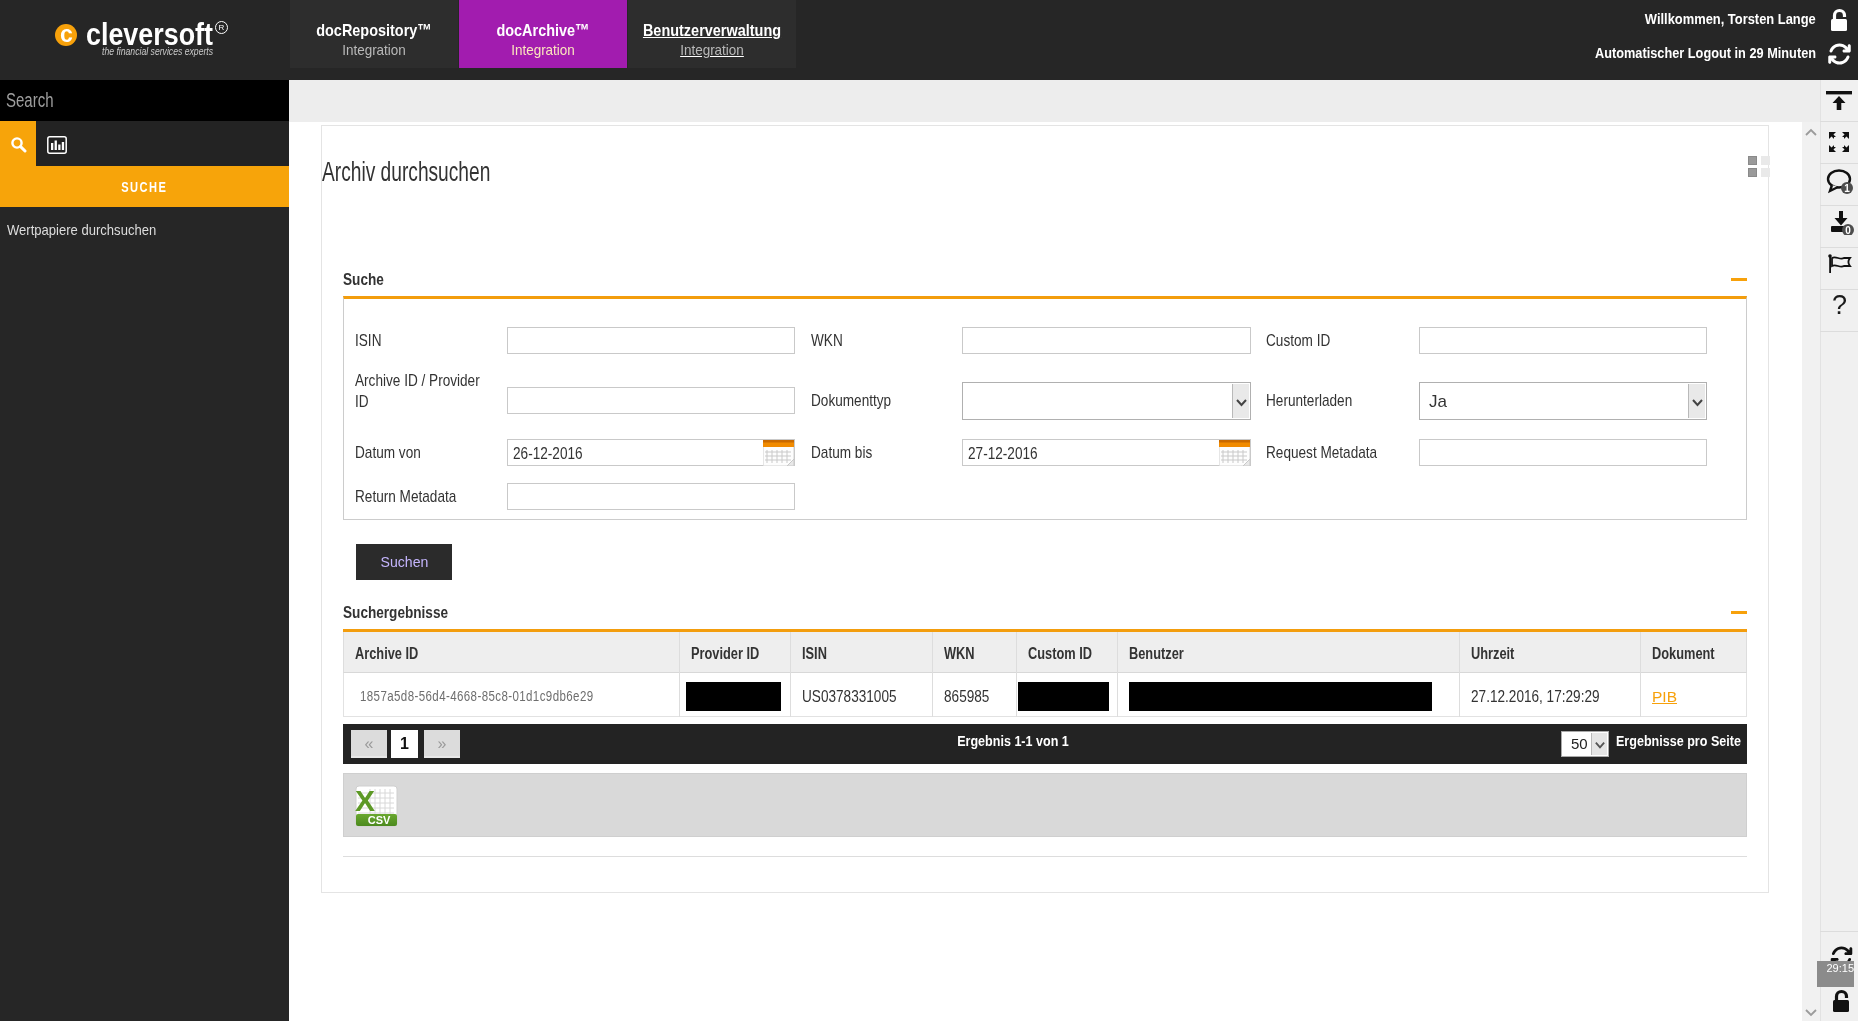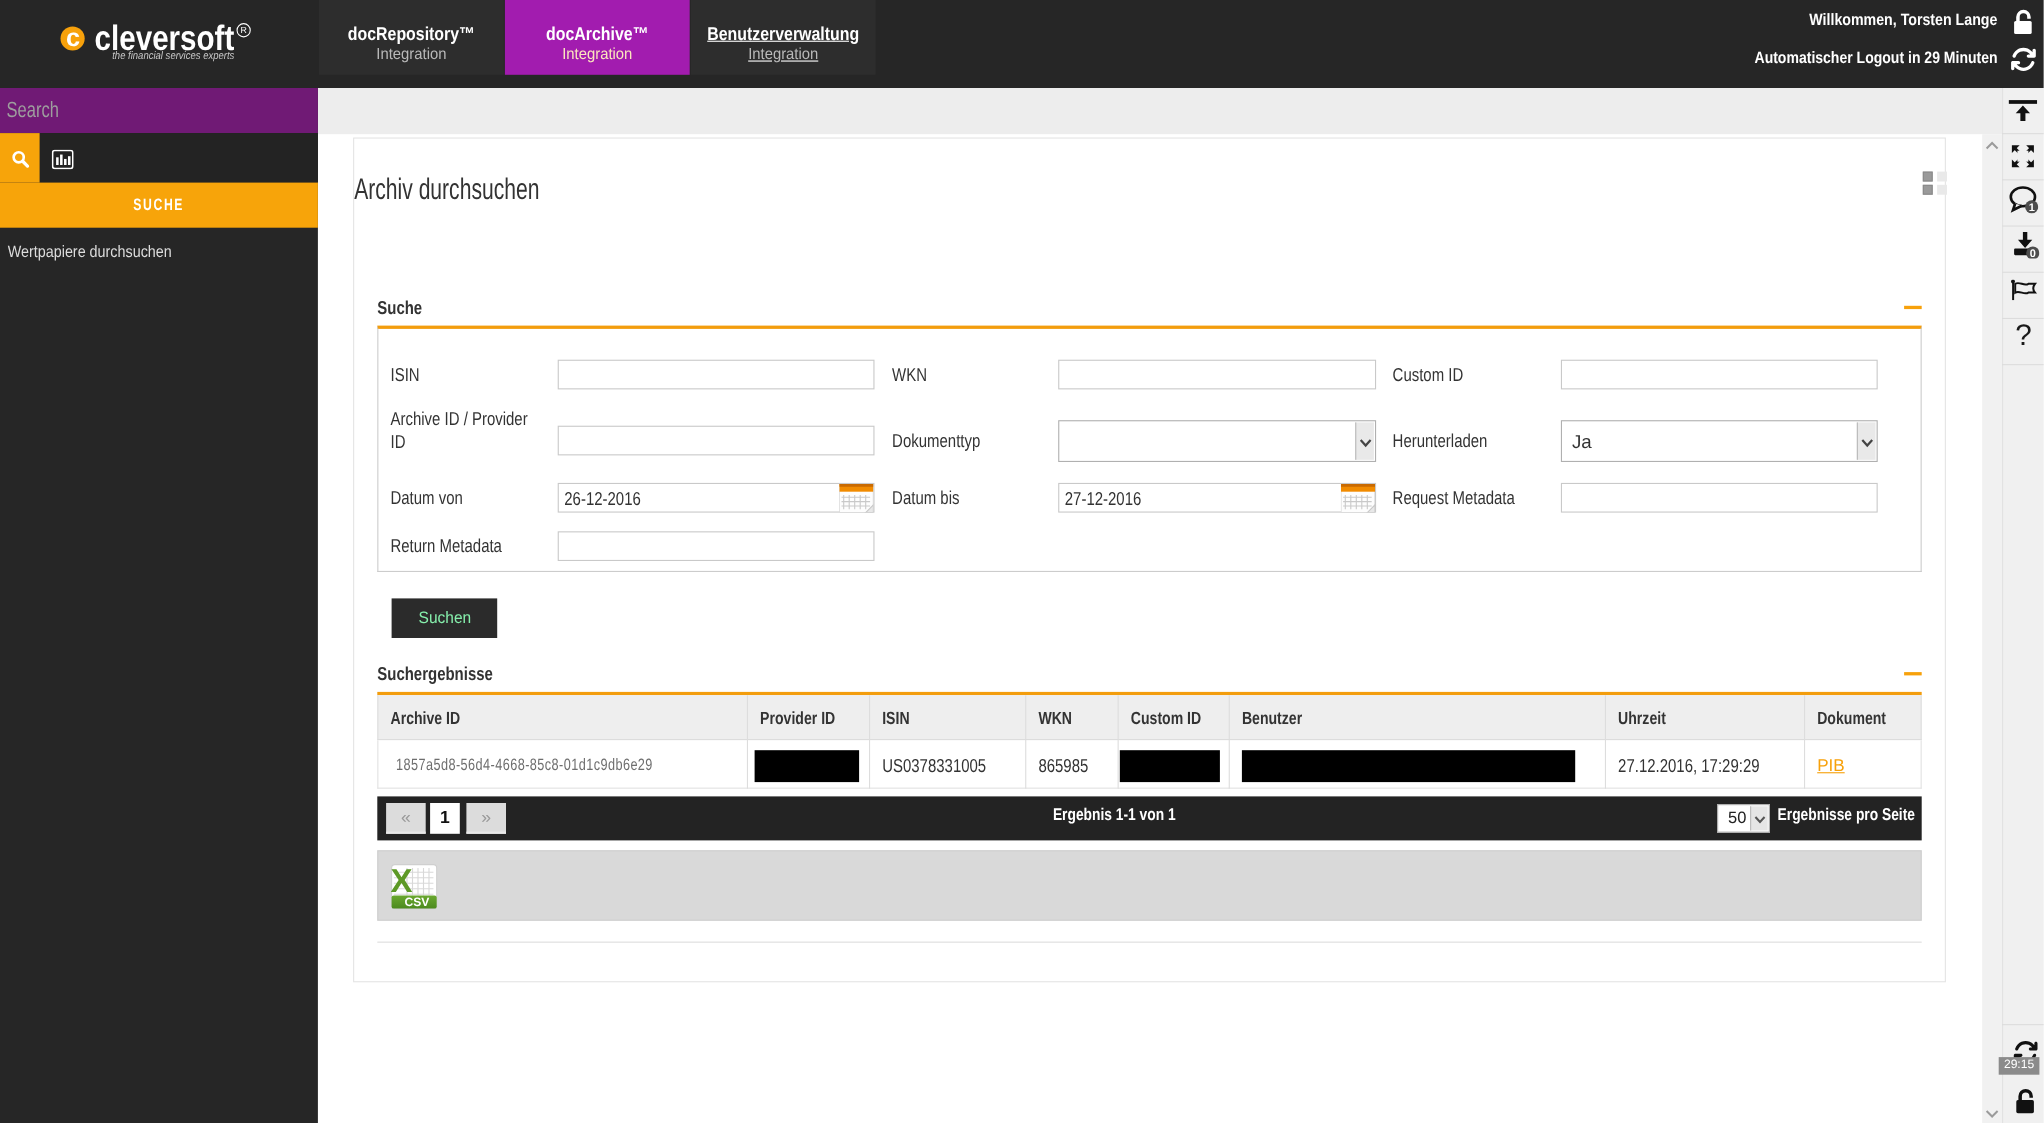--- a/index.html
+++ b/index.html
@@ -20,21 +20,21 @@
 .tab .l1 { margin-top:21px; font-size:17px; font-weight:bold; transform:scaleX(.85); }
 .tab .l2 { margin-top:1px; font-size:14.5px; color:#b9b9b9; transform:scaleX(.93); }
 #tab2 .l2 { color:#fbe6bd; }
 #tab2 { background:#a21caf; }
 
 #welcome1 { right:42px; top:10px; color:#fff; font-size:15px; font-weight:bold; transform:scaleX(.86); transform-origin:100% 50%; }
 #welcome2 { right:42px; top:44px; color:#fff; font-size:15px; font-weight:bold; transform:scaleX(.85); transform-origin:100% 50%; }
 
 
 #sidebar { left:0; top:80px; width:289px; height:941px; background:#262626; }
-#searchbox { left:0; top:80px; width:289px; height:41px; background:#701a75; }
+#searchbox { left:0; top:80px; width:289px; height:41px; background:#000000; }
 #searchbox span { position:absolute; left:6px; top:9px; color:#9e9e9e; font-size:20px; transform:scaleX(.75); transform-origin:0 0; }
 #sidetabs { left:0; top:121px; width:289px; height:45px; background:#232323; }
 #sidetab1 { left:0; top:121px; width:36px; height:45px; background:#f7a40a; }
 #suchebar { left:0; top:166px; width:289px; height:41px; background:#f7a40a; color:#fff;
   font-size:15px; font-weight:bold; letter-spacing:2px; text-align:center; line-height:41px; }
 #suchebar span { display:inline-block; transform:scaleX(.74); }
 #wertpapiere { left:7px; top:221px; color:#dddddd; font-size:15px; transform:scaleX(.87); transform-origin:0 0; }
 
 
 #greystrip { left:289px; top:80px; width:1569px; height:42px; background:#ededed; }
@@ -51,21 +51,21 @@
 .dash { width:16px; height:3px; background:#f7a10b; }
 #fieldset { left:343px; top:296px; width:1404px; height:224px; border:1px solid #ccc; border-top:3px solid #f39d0d; background:#fff; }
 
 .flabel { font-size:17px; color:#333; transform:scaleX(.8); transform-origin:0 0; line-height:20.5px; }
 .finput { border:1px solid #c9c9c9; background:#fff; height:27px; }
 .fselect { border:1px solid #b0b0b0; background:#fff; height:38px; }
 .selbtn { position:absolute; right:1px; top:1px; bottom:1px; width:17px; background:#e9e9e9; border-left:1px solid #b9b9b9; }
 .selbtn svg { position:absolute; left:2px; top:12px; }
 .dtext { position:absolute; left:5px; top:4px; font-size:17px; color:#333; transform:scaleX(.8); transform-origin:0 0; }
 
-#suchenbtn { left:356px; top:544px; width:96px; height:36px; background:#2b2b2b; color:#86efac;
+#suchenbtn { left:356px; top:544px; width:96px; height:36px; background:#2b2b2b; color:#c4b5fd;
   font-size:15px; text-align:center; line-height:36px; }
 #suchenbtn span { display:inline-block; transform:scaleX(.94); }
 .th { top:632px; height:41px; background:#eee; border-bottom:1px solid #d8d8d8; }
 .thtext { font-size:16px; font-weight:bold; color:#333; transform:scaleX(.8); transform-origin:0 0; }
 .td { top:673px; height:44px; background:#fff; border-bottom:1px solid #e2e2e2; }
 .colline { top:632px; height:85px; width:1px; background:#ddd; }
 .redact { top:682px; height:29px; background:#000; }
 .cell { font-size:17px; color:#333; transform:scaleX(.8); transform-origin:0 0; }
 
 #pagbar { left:343px; top:724px; width:1404px; height:40px; background:#232323; }
@@ -340,19 +340,19 @@
     <circle cx="2" cy="2" r="1.8" fill="#111"></circle>
     <rect x="1.2" y="3" width="1.8" height="16" fill="#111"></rect>
     <path d="M4 4 C8 1.5, 12 6.5, 16 4 L22 4 C20 6.5, 20 9.5, 22 12 L16 12 C12 14.5, 8 9.5, 4 12 Z" stroke="#111" stroke-width="1.8" fill="none"></path>
   </svg>
 
   <div class="abs" style="left:1821px; top:290px; width:37px; text-align:center; font-size:27px; color:#1a1a1a; font-weight:normal;">?</div>
 
   <svg class="abs" style="left:1829px; top:945px;" width="25" height="23" viewBox="0 0 512 512">
     <path fill="#111" d="M105.1 202.6c7.7-21.8 20.2-42.3 37.8-59.8c62.5-62.5 163.8-62.5 226.3 0L386.3 160H352c-17.7 0-32 14.3-32 32s14.3 32 32 32H463.5h.4c17.7 0 32-14.3 32-32V80c0-17.7-14.3-32-32-32s-32 14.3-32 32v35.2L414.4 97.6c-87.5-87.5-229.3-87.5-316.8 0C73.2 122 55.6 150.7 44.8 181.4c-5.9 16.7 2.9 34.9 19.5 40.8s34.9-2.9 40.8-19.5zM39 289.3c-5 1.5-9.8 4.2-13.7 8.2c-4 4-6.7 8.8-8.1 14c-.3 1.2-.6 2.5-.8 3.8c-.3 1.7-.4 3.4-.4 5.1V432c0 17.7 14.3 32 32 32s32-14.3 32-32V396.9l17.6 17.5c87.5 87.4 229.3 87.4 316.7 0c24.4-24.4 42.1-53.1 52.9-83.7c5.9-16.7-2.9-34.9-19.5-40.8s-34.9 2.9-40.8 19.5c-7.7 21.8-20.2 42.3-37.8 59.8c-62.5 62.5-163.8 62.5-226.3 0l-.1-.1L125.6 352H160c17.7 0 32-14.3 32-32s-14.3-32-32-32H48.4c-1.6 0-3.2 .1-4.8 .3s-3.1 .5-4.6 1z"></path>
   </svg>
-  <div class="abs" style="left:1817px; top:961px; width:37px; height:16px; background:#8b8b8b; color:#fff; font-size:11px; text-align:center; line-height:15px;">29:15</div>
+  <div class="abs" style="left:1817px; top:961px; width:37px; height:26px; background:#8b8b8b; color:#fff; font-size:11px; text-align:right; line-height:15px;">29:15</div>
   <svg class="abs" style="left:1830px; top:989px;" width="23" height="24" viewBox="0 0 23 24">
     <rect x="3" y="11" width="16" height="12" rx="1.5" fill="#111"></rect>
     <path d="M6.5 11 V7.5 a5 5 0 0 1 10 0 V9" stroke="#111" stroke-width="3.2" fill="none"></path>
   </svg>
 
 </div>
 
 </body></html>

